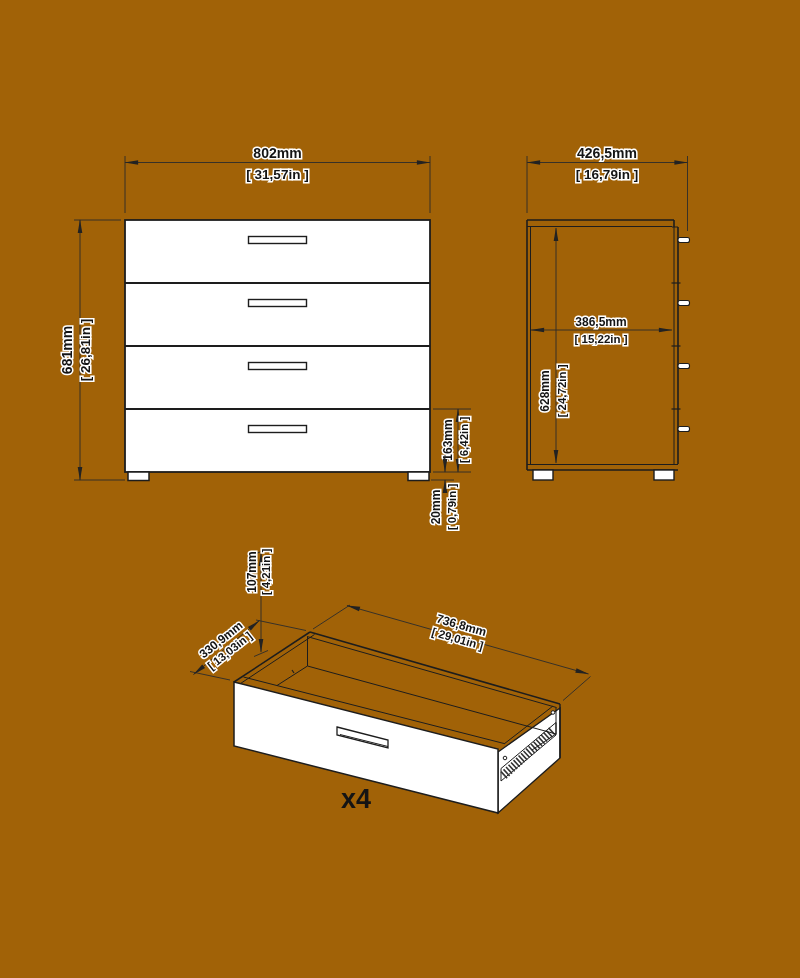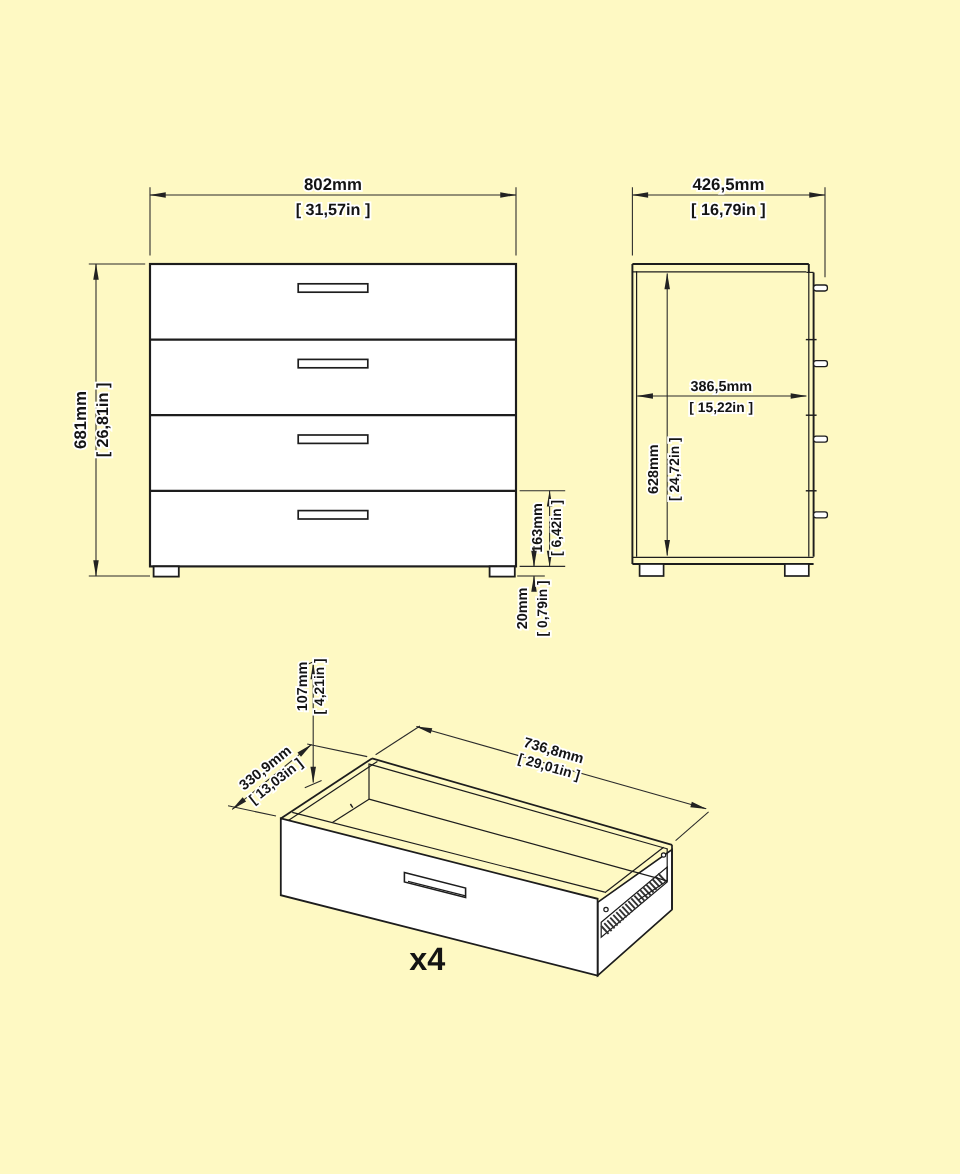--- a/index.html
+++ b/index.html
@@ -1,16 +1,16 @@
 <!DOCTYPE html>
 <html><head>
 <meta charset="utf-8">
 <style>
   html,body{margin:0;padding:0;background:#ffffff;}
-  .page{position:relative;width:800px;height:978px;background:#fef9c3;overflow:hidden;}
+  .page{position:relative;width:800px;height:978px;background:#a16207;overflow:hidden;}
   svg{display:block;}
   .obj{fill:#ffffff;stroke:#1d1d1d;}
   .ln{stroke:#1d1d1d;fill:none;}
   .dim{stroke:#2b2b2b;stroke-width:0.9;fill:none;}
   text{font-family:"Liberation Sans","DejaVu Sans",sans-serif;font-weight:bold;fill:#141414;
        paint-order:stroke;stroke:#ffffff;stroke-width:3px;}
   .t14{font-size:14px;} .t13{font-size:13.5px;} .t12{font-size:12px;} .t11{font-size:11.5px;}
   .t27{font-size:27px;stroke:none;}
   .mid{text-anchor:middle;}
 </style>

